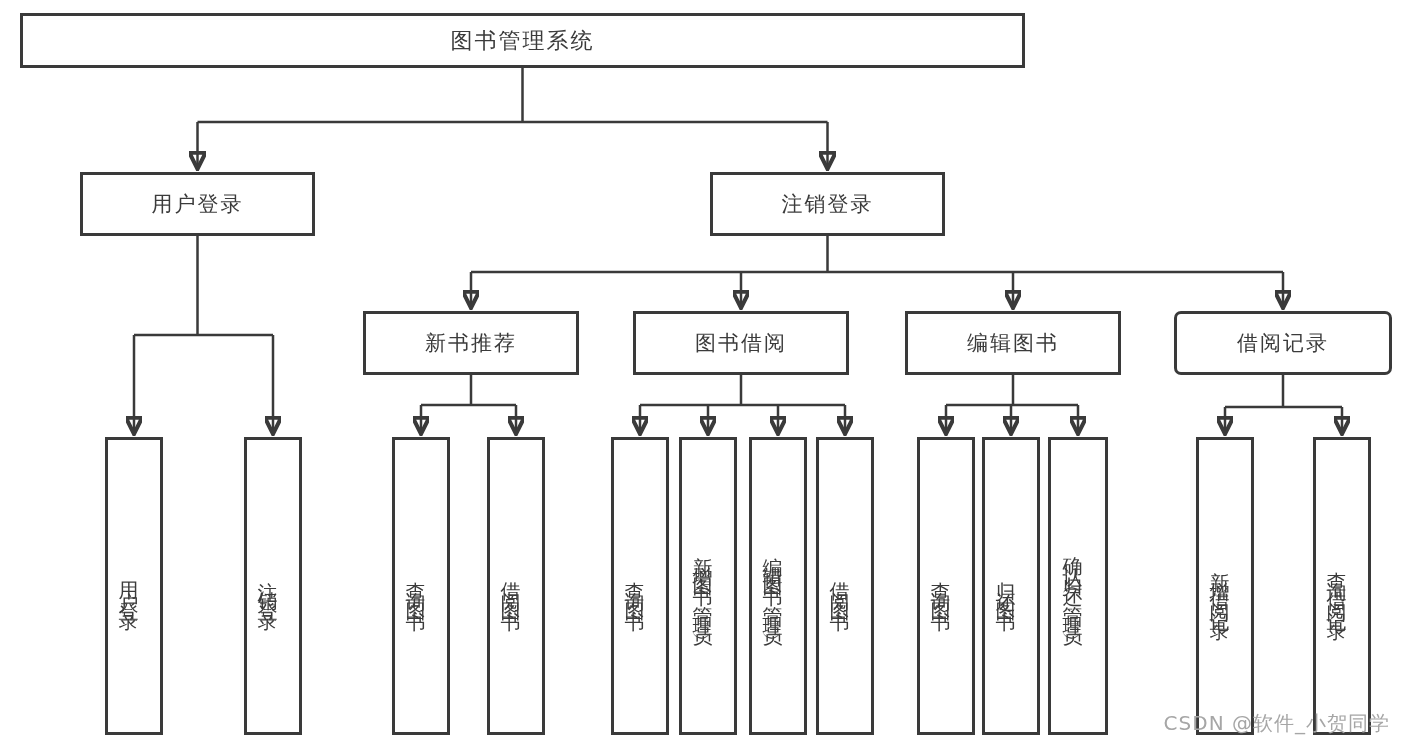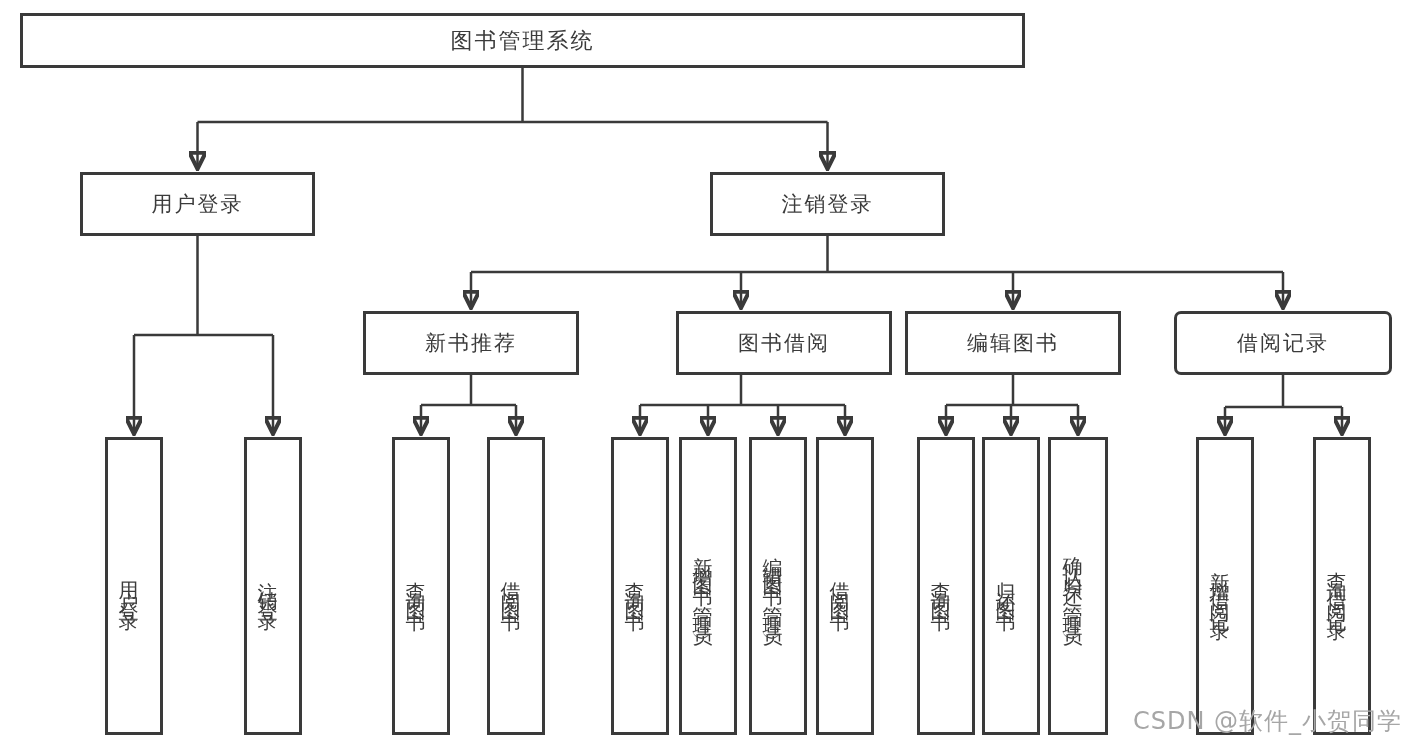--- a/index.html
+++ b/index.html
@@ -43,23 +43,23 @@
     line-height: 1;
     letter-spacing: 10px;
     white-space: nowrap;
     color: var(--text, #3b3b3b);
     
     margin-block-end: -10px;
   }
 
   .watermark {
     position: absolute;
-    right: 3px;
+    right: 15px;
     bottom: 6px;
-    font-size: 24px;
+    font-size: 20px;
     letter-spacing: 1px;
     color: var(--watermark, #a6a6a6);
     z-index: 3;
     pointer-events: none;
   }
 </style>
 </head>
 <body>
 
 <div class="canvas">
@@ -106,21 +106,21 @@
   </svg>
 
   <div class="node h root-box" style="left:20px; top:13px; width:1005px; height:55px;">图书管理系统</div>
 
   <div class="node h" style="left:80px; top:172px; width:235px; height:64px;">用户登录</div>
 
   <div class="node h" style="left:710px; top:172px; width:235px; height:64px;">注销登录</div>
 
   <div class="node h" style="left:363px; top:311px; width:216px; height:64px;">新书推荐</div>
 
-  <div class="node h" style="left:633px; top:311px; width:216px; height:64px;margin-left:43px;">图书借阅</div>
+  <div class="node h" style="left:633px; top:311px; width:216px; height:64px;">图书借阅</div>
 
   <div class="node h" style="left:905px; top:311px; width:216px; height:64px;">编辑图书</div>
 
   <div class="node h" style="left:1174px; top:311px; width:218px; height:64px;border-radius:7px;">借阅记录</div>
 
   <div class="node leaf" style="left:105px; top:437px;">
     <span class="vtext">用户登录</span>
   </div>
   <div class="node leaf" style="left:244px; top:437px;">
     <span class="vtext">注销登录</span>

